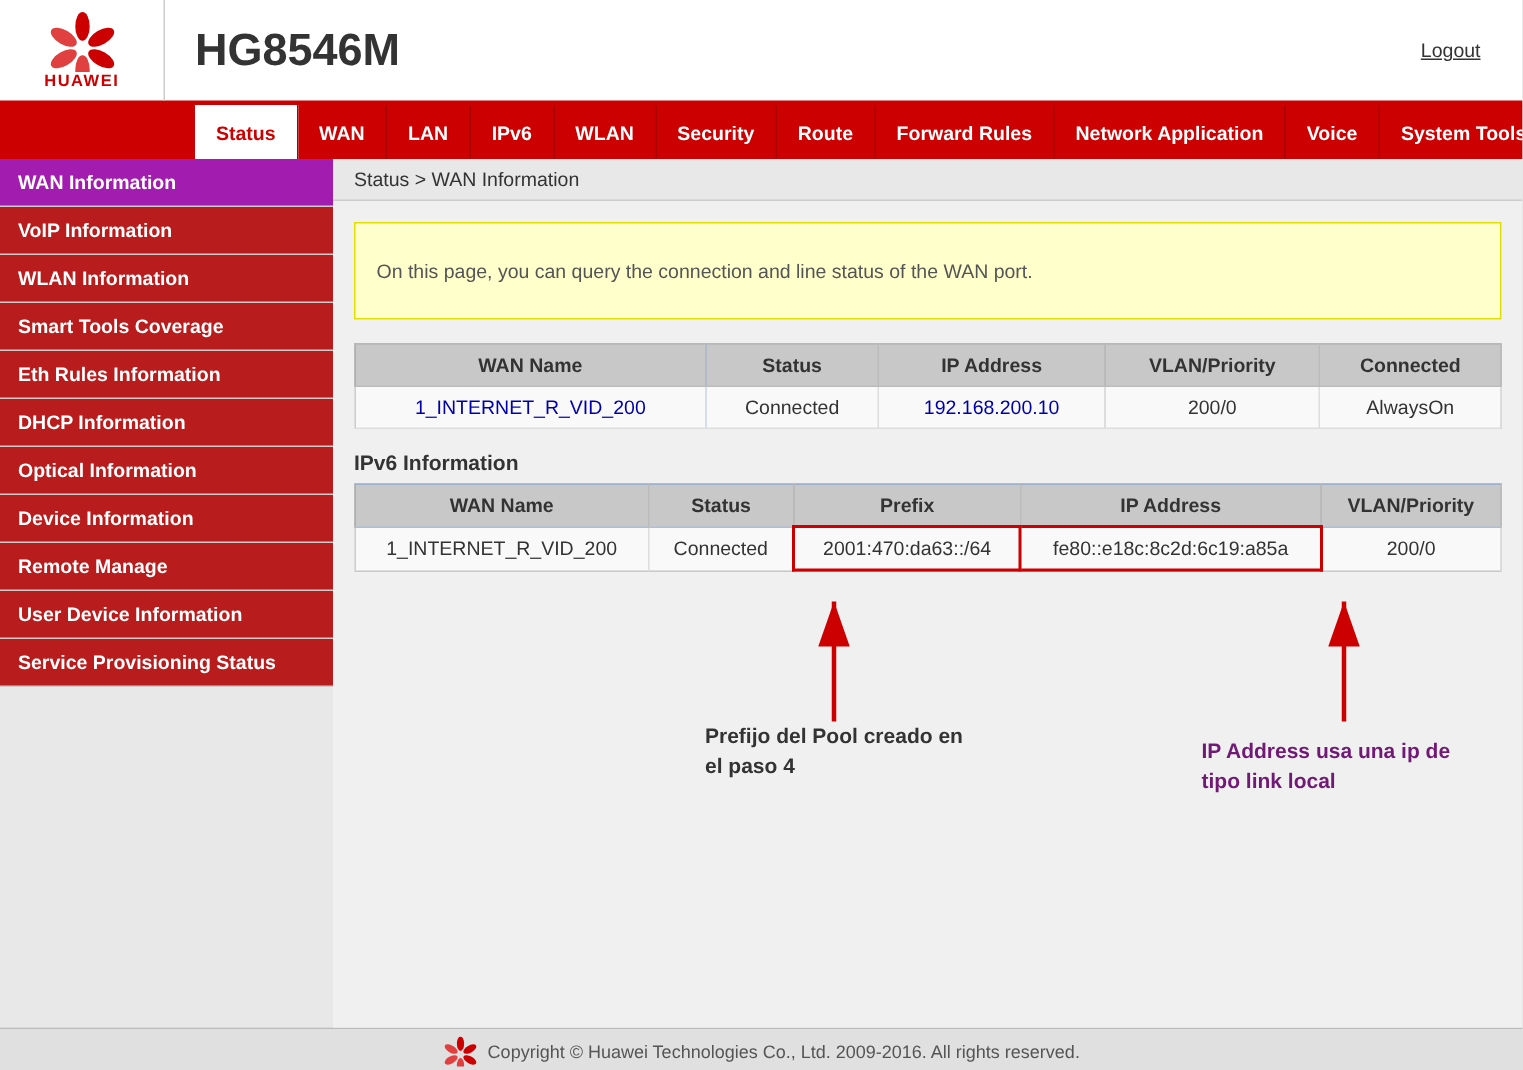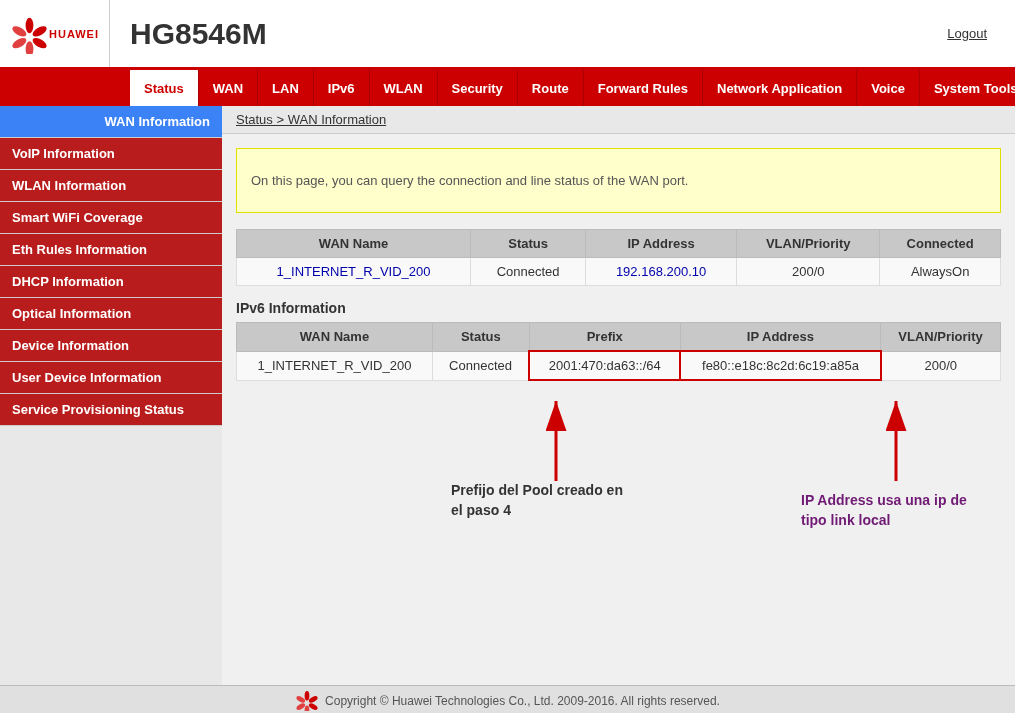--- a/index.html
+++ b/index.html
@@ -9,21 +9,21 @@
     #header {
       display: flex;
       align-items: center;
       background: #fff;
       border-bottom: 3px solid #c00;
       height: 70px;
       padding: 0 10px;
     }
     #logo-area {
       display: flex;
-      flex-direction: row;
+      flex-direction: column;
       align-items: center;
       justify-content: center;
       width: 100px;
       border-right: 1px solid #ccc;
       height: 100%;
       padding-right: 10px;
     }
     #logo-icon {
       width: 48px;
       height: 40px;
@@ -82,36 +82,35 @@
       flex-shrink: 0;
     }
     .sidebar-item {
       padding: 8px 12px;
       cursor: pointer;
       border-bottom: 1px solid #ccc;
       color: #fff;
       font-weight: bold;
       font-size: 13px;
     }
-    .sidebar-item.active { background: #3b82f6; text-align: right; }
+    .sidebar-item.active { background: #a21caf; }
     .sidebar-item.dark { background: #b91c1c; }
 
     
     #content {
       flex: 1;
       background: #f0f0f0;
       padding: 0;
     }
     #breadcrumb {
       background: #e8e8e8;
       padding: 6px 14px;
       font-size: 13px;
       color: #333;
       border-bottom: 1px solid #ccc;
-      text-decoration: underline;
     }
     #content-inner {
       padding: 14px;
       background: #f0f0f0;
     }
     .info-box {
       background: #ffffcc;
       border: 1px solid #e0e000;
       padding: 24px 14px;
       margin-bottom: 16px;
@@ -226,25 +225,26 @@
   <div class="nav-item">Voice</div>
   <div class="nav-item">System Tools</div>
 </div>
 
 <div id="main-layout">
 
   <div id="sidebar">
     <div class="sidebar-item active">WAN Information</div>
     <div class="sidebar-item dark">VoIP Information</div>
     <div class="sidebar-item dark">WLAN Information</div>
-    <div class="sidebar-item dark">Smart WiFi Coverage</div>
+    <div class="sidebar-item dark">Smart Tools Coverage</div>
     <div class="sidebar-item dark">Eth Rules Information</div>
     <div class="sidebar-item dark">DHCP Information</div>
     <div class="sidebar-item dark">Optical Information</div>
     <div class="sidebar-item dark">Device Information</div>
+    <div class="sidebar-item dark">Remote Manage</div>
     <div class="sidebar-item dark">User Device Information</div>
     <div class="sidebar-item dark">Service Provisioning Status</div>
   </div>
 
   <div id="content">
     <div id="breadcrumb">Status &gt; WAN Information</div>
     <div id="content-inner">
       <div class="info-box">On this page, you can query the connection and line status of the WAN port.</div>
 
       <table>
@@ -303,21 +303,21 @@
 
         <svg style="position:absolute; left:600px; top:0; width:120px; height:100px; overflow:visible;">
           <defs>
             <marker id="arrowhead2" markerWidth="10" markerHeight="7" refX="10" refY="3.5" orient="auto">
               <polygon points="0 0, 10 3.5, 0 7" fill="#c00"></polygon>
             </marker>
           </defs>
           <line x1="60" y1="90" x2="60" y2="10" stroke="#c00" stroke-width="3" marker-end="url(#arrowhead2)"></line>
         </svg>
 
-        <div class="annotation-text" style="left: 215px; top: 90px; font-size:14px; font-weight:bold; color:#333; max-width:180px; line-height:1.4;">
+        <div class="annotation-text" style="left: 234px; top: 90px; font-size:14px; font-weight:bold; color:#333; max-width:180px; line-height:1.4;">
           Prefijo del Pool creado en<br>el paso 4
         </div>
 
         <div class="annotation-text" style="left: 565px; top: 100px; font-size:14px; font-weight:bold; color:#701a75; max-width:180px; line-height:1.4;">
           IP Address usa una ip de<br>tipo link local
         </div>
       </div>
 
     </div>
   </div>

